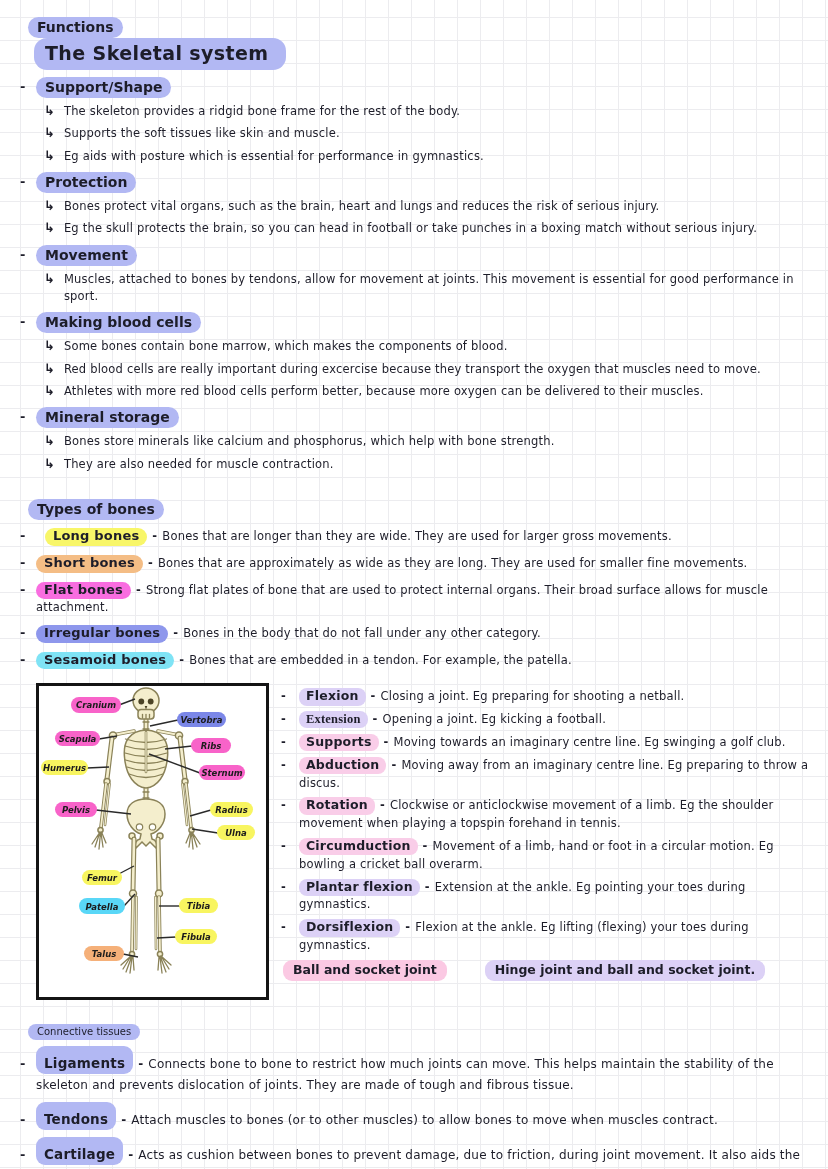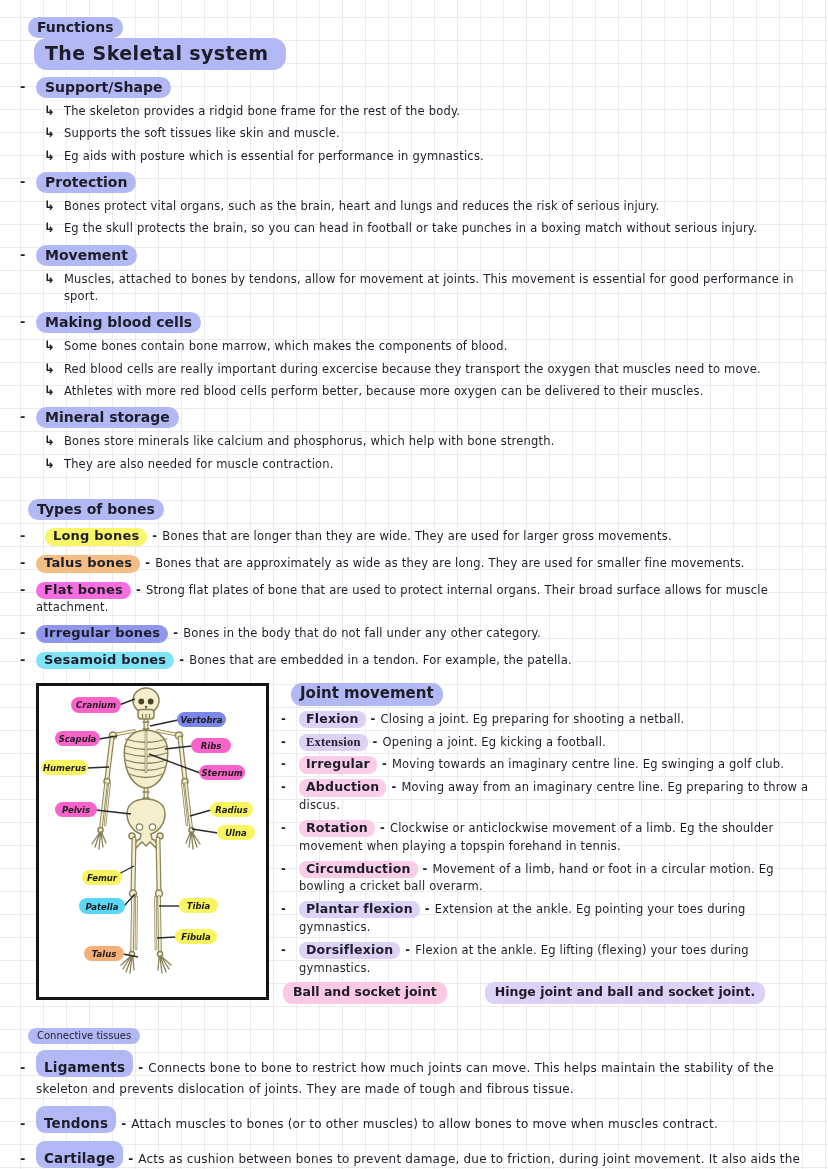--- a/index.html
+++ b/index.html
@@ -141,21 +141,21 @@
 
     <div class="bones-hd">
       <span class="hl sec-pill" style="background: rgb(178, 184, 243);">Types of bones</span>
     </div>
     <div class="drow bone-row">
       <span class="dash">-</span>
       <div class="bone-text"><span class="hl term" style="background: rgb(248, 246, 105); margin-left: 9px;">Long bones</span><span class="sep">-</span><span>Bones that are longer than they are wide. They are used for larger gross movements.</span></div>
     </div>
     <div class="drow bone-row">
       <span class="dash">-</span>
-      <div class="bone-text"><span class="hl term" style="background: rgb(244, 189, 133);">Talus bones</span><span class="sep">-</span><span>Bones that are approximately as wide as they are long. They are used for smaller fine movements.</span></div>
+      <div class="bone-text"><span class="hl term" style="background: rgb(244, 189, 133);">Short bones</span><span class="sep">-</span><span>Bones that are approximately as wide as they are long. They are used for smaller fine movements.</span></div>
     </div>
     <div class="drow bone-row">
       <span class="dash">-</span>
       <div class="bone-text"><span class="hl term" style="background: rgb(249, 109, 224);">Flat bones</span><span class="sep">-</span><span>Strong flat plates of bone that are used to protect internal organs. Their broad surface allows for muscle attachment.</span></div>
     </div>
     <div class="drow bone-row">
       <span class="dash">-</span>
       <div class="bone-text"><span class="hl term" style="background: rgb(142, 151, 236);">Irregular bones</span><span class="sep">-</span><span>Bones in the body that do not fall under any other category.</span></div>
     </div>
     <div class="drow bone-row">
@@ -321,34 +321,31 @@
             <text class="lbl" x="157" y="254">Fibula</text>
           </g>
           <g>
             <rect x="45" y="260" width="40" height="15" rx="7.5" fill="#f5b079"></rect>
             <text class="lbl" x="65" y="271">Talus</text>
           </g>
         </svg>
       </div>
 
       <div class="joints-col">
-        <div>
-          <span class="hl joint-hd" style="background: rgb(178, 184, 243);">Joint movement</span>
-        </div>
         <div class="jrow">
           <span class="jdash">-</span>
           <div class="jtext"><span class="hl jterm" style="background: rgb(220, 209, 246);">Flexion</span><span class="sep">-</span><span>Closing a joint. Eg preparing for shooting a netball.</span></div>
         </div>
         <div class="jrow">
           <span class="jdash">-</span>
           <div class="jtext"><span class="hl jterm" style="background: rgb(220, 209, 246); font-family: Liberation Serif, serif;">Extension</span><span class="sep">-</span><span>Opening a joint. Eg kicking a football.</span></div>
         </div>
         <div class="jrow">
           <span class="jdash">-</span>
-          <div class="jtext"><span class="hl jterm" style="background: rgb(249, 205, 232);">Irregular</span><span class="sep">-</span><span>Moving towards an imaginary centre line. Eg swinging a golf club.</span></div>
+          <div class="jtext"><span class="hl jterm" style="background: rgb(249, 205, 232);">Supports</span><span class="sep">-</span><span>Moving towards an imaginary centre line. Eg swinging a golf club.</span></div>
         </div>
         <div class="jrow">
           <span class="jdash">-</span>
           <div class="jtext"><span class="hl jterm" style="background: rgb(249, 205, 232);">Abduction</span><span class="sep">-</span><span>Moving away from an imaginary centre line. Eg preparing to throw a discus.</span></div>
         </div>
         <div class="jrow">
           <span class="jdash">-</span>
           <div class="jtext"><span class="hl jterm" style="background: rgb(249, 205, 232);">Rotation</span><span class="sep">-</span><span>Clockwise or anticlockwise movement of a limb. Eg the shoulder movement when playing a topspin forehand in tennis.</span></div>
         </div>
         <div class="jrow">

